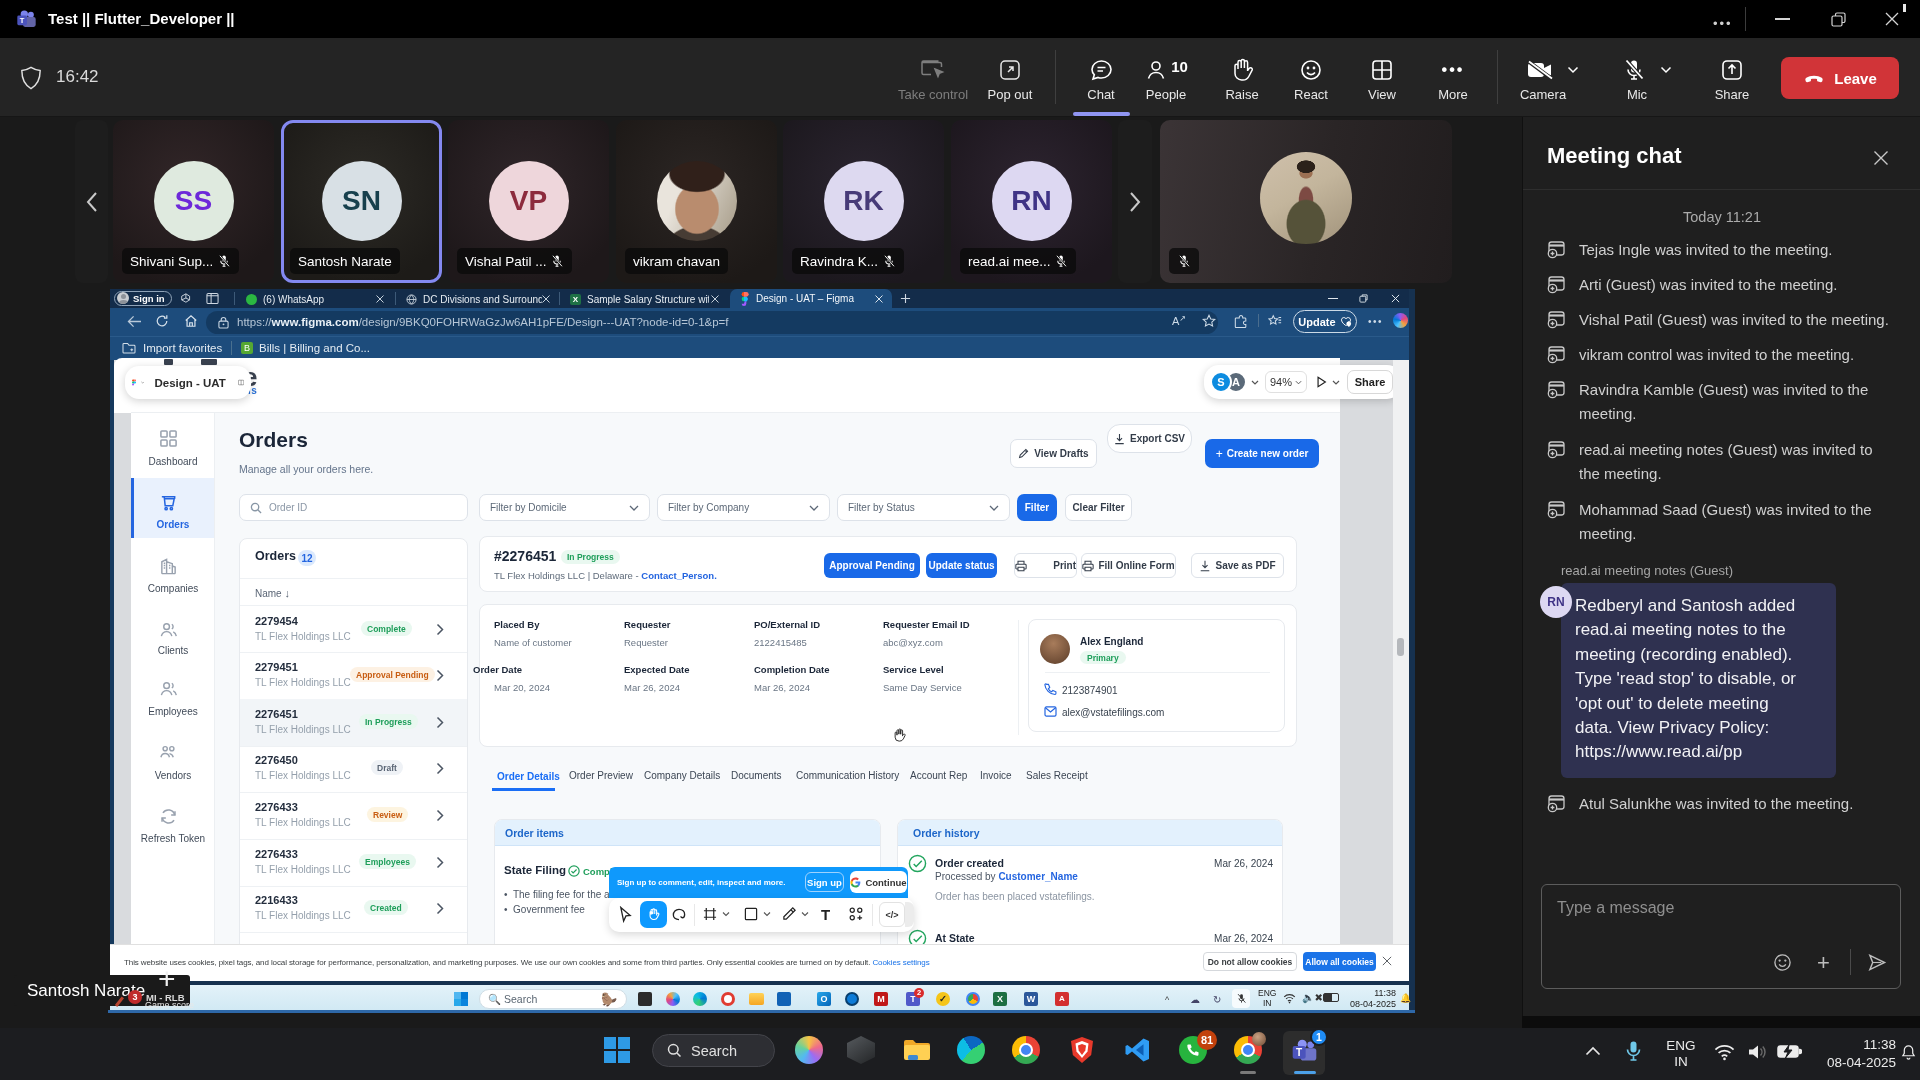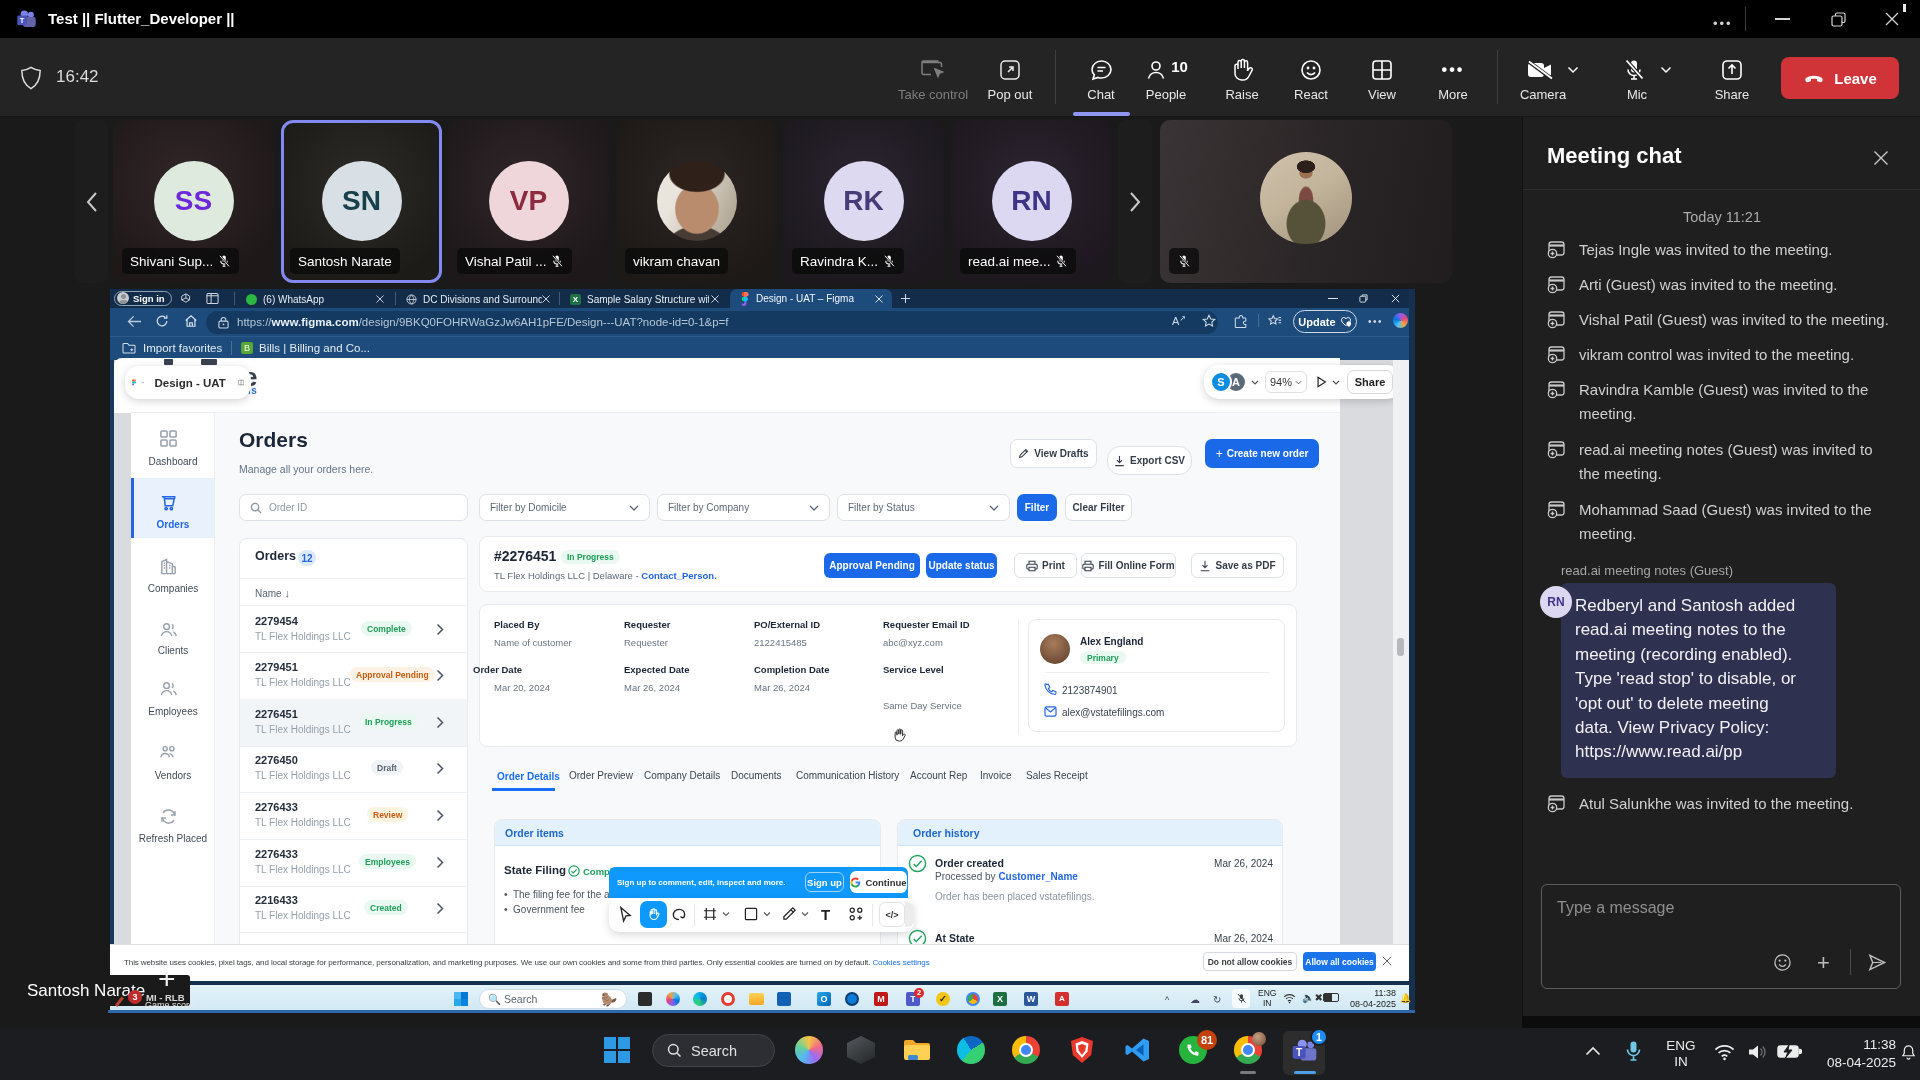--- a/index.html
+++ b/index.html
@@ -433,33 +433,33 @@
         <circle cx="6.5" cy="6" r="2.2"></circle>
         <circle cx="13.5" cy="6" r="2.2"></circle>
         <path d="M2 15c.6-2.6 2.3-4 4.5-4s3.9 1.4 4.5 4M11 11.2c1.9.2 3.4 1.5 4 3.8"></path>
         <path d="M10 16.5h.01"></path>
       </svg>
    <div class="a" style="left:0;top:412px;width:84px;text-align:center;font-size:10px;color:#414b59">Vendors</div>
    <svg class="a" style="left:28px;top:449px" width="19" height="19" viewBox="0 0 20 20" fill="none" stroke="#98a1ae" stroke-width="1.6">
         <path d="M16.5 8.5A6.8 6.8 0 0 0 4.2 6.2M3.5 11.5a6.8 6.8 0 0 0 12.3 2.3"></path>
         <path d="M16.8 4.5v4h-4M3.2 15.5v-4h4"></path>
       </svg>
-   <div class="a" style="left:0;top:475px;width:84px;text-align:center;font-size:10px;color:#414b59">Refresh Placed</div>
+   <div class="a" style="left:0;top:475px;width:84px;text-align:center;font-size:10px;color:#414b59">Refresh Token</div>
 
    <div class="a" style="left:84px;top:55px;width:1125px;height:572px;background:#f7f9fb"></div>
    <div class="a" style="left:108px;top:70px;font-size:21px;font-weight:700;color:#1b2638">Orders</div>
    <div class="a" style="left:108px;top:105px;font-size:10.5px;color:#64748b">Manage all your orders here.</div>
 
    <div class="a f" style="left:879px;top:81px;width:87px;height:29px;background:#fff;border:1px solid #dde2e9;border-radius:7px;justify-content:center;white-space:nowrap">
      <svg width="11" height="11" viewBox="0 0 14 14" fill="none" stroke="#333c49" stroke-width="1.3">
           <path d="M2 12l.8-3L10 1.8l2.2 2.2L5 11.2z M9 3l2 2"></path>
         </svg>
      <span style="font-size:10px;font-weight:600;color:#333c49;margin-left:5px">View Drafts</span>
    </div>
-   <div class="a f" style="left:976px;top:88px;width:85px;height:29px;background:#fff;border:1px solid #dde2e9;border-radius:13px;justify-content:center;white-space:nowrap">
+   <div class="a f" style="left:976px;top:66px;width:85px;height:29px;background:#fff;border:1px solid #dde2e9;border-radius:13px;justify-content:center;white-space:nowrap">
      <svg width="11" height="12" viewBox="0 0 13 14" fill="none" stroke="#333c49" stroke-width="1.3">
           <path d="M6.5 1v8M3.5 6l3 3 3-3M1.5 12.5h10"></path>
         </svg>
      <span style="font-size:10px;font-weight:600;color:#333c49;margin-left:5px">Export CSV</span>
    </div>
    <div class="a f" style="left:1074px;top:81px;width:114px;height:29px;background:#1969e8;border-radius:7px;justify-content:center;white-space:nowrap">
      <span style="font-size:12px;color:#fff;margin-right:4px">+</span>
      <span style="font-size:10px;font-weight:600;color:#fff">Create new order</span>
    </div>
 
@@ -547,21 +547,21 @@
    <svg class="a" style="left:305px;top:544px" width="8" height="13" viewBox="0 0 8 13" fill="none" stroke="#4b5563" stroke-width="1.5">
         <path d="M1.5 1.5l5 5-5 5"></path>
       </svg>
 
    <div class="a" style="left:348px;top:178px;width:818px;height:56px;background:#fff;border:1px solid #e7eaee;border-radius:8px"></div>
    <div class="a" style="left:363px;top:190px;font-size:14px;font-weight:700;color:#1b2638">#2276451</div>
    <div class="a f" style="left:430px;top:192px;height:14px;padding:0 6px;background:#e9f8f0;border-radius:8px;font-size:8.5px;font-weight:600;color:#1e9e5a;white-space:nowrap">In Progress</div>
    <div class="a" style="left:363px;top:212px;font-size:9.5px;color:#5f6b7a">TL Flex Holdings LLC | Delaware - <b style="color:#2465e0">Contact_Person.</b></div>
    <div class="a f" style="left:693px;top:195px;width:96px;height:25px;background:#1969e8;border-radius:6px;justify-content:center;font-size:10px;font-weight:600;color:#fff;white-space:nowrap">Approval Pending</div>
    <div class="a f" style="left:795px;top:195px;width:71px;height:25px;background:#1969e8;border-radius:6px;justify-content:center;font-size:10px;font-weight:600;color:#fff;white-space:nowrap">Update status</div>
-   <div class="a f" style="left:883px;top:195px;width:63px;height:25px;background:#fff;border:1px solid #dde2e9;border-radius:6px;justify-content:center">
+   <div class="a f" style="left:883px;top:195px;width:63px;height:25px;background:#fff;border:1px solid #dde2e9;border-radius:6px;justify-content:space-between">
      <svg width="12" height="12" viewBox="0 0 14 14" fill="none" stroke="#333c49" stroke-width="1.2">
           <path d="M3.5 5V1.5h7V5M3.5 10.5H2a1 1 0 0 1-1-1V6a1 1 0 0 1 1-1h10a1 1 0 0 1 1 1v3.5a1 1 0 0 1-1 1h-1.5M3.5 8.5h7v4h-7z"></path>
         </svg>
      <span style="font-size:10px;font-weight:600;color:#333c49;margin-left:4px">Print</span>
    </div>
    <div class="a f" style="left:950px;top:195px;width:95px;height:25px;background:#fff;border:1px solid #dde2e9;border-radius:6px;justify-content:center">
      <svg width="12" height="12" viewBox="0 0 14 14" fill="none" stroke="#333c49" stroke-width="1.2">
           <path d="M3.5 5V1.5h7V5M3.5 10.5H2a1 1 0 0 1-1-1V6a1 1 0 0 1 1-1h10a1 1 0 0 1 1 1v3.5a1 1 0 0 1-1 1h-1.5M3.5 8.5h7v4h-7z"></path>
         </svg>
      <span style="font-size:10px;font-weight:600;color:#333c49;margin-left:4px;white-space:nowrap">Fill Online Form</span>
@@ -582,21 +582,21 @@
    <div class="a" style="left:493px;top:279px;font-size:9.5px;color:#6a7685">Requester</div>
    <div class="a" style="left:623px;top:279px;font-size:9.5px;color:#6a7685">2122415485</div>
    <div class="a" style="left:752px;top:279px;font-size:9.5px;color:#6a7685">abc@xyz.com</div>
    <div class="a" style="left:342px;top:306px;font-size:9.5px;font-weight:700;color:#1b2638">Order Date</div>
    <div class="a" style="left:493px;top:306px;font-size:9.5px;font-weight:700;color:#1b2638">Expected Date</div>
    <div class="a" style="left:623px;top:306px;font-size:9.5px;font-weight:700;color:#1b2638">Completion Date</div>
    <div class="a" style="left:752px;top:306px;font-size:9.5px;font-weight:700;color:#1b2638">Service Level</div>
    <div class="a" style="left:363px;top:324px;font-size:9.5px;color:#6a7685">Mar 20, 2024</div>
    <div class="a" style="left:493px;top:324px;font-size:9.5px;color:#6a7685">Mar 26, 2024</div>
    <div class="a" style="left:623px;top:324px;font-size:9.5px;color:#6a7685">Mar 26, 2024</div>
-   <div class="a" style="left:752px;top:342px;font-size:9.5px;color:#6a7685">Same Day Service</div>
+   <div class="a" style="left:752px;top:324px;font-size:9.5px;color:#6a7685">Same Day Service</div>
    <div class="a" style="left:887px;top:262px;width:1px;height:115px;background:#edf0f3"></div>
 
    <div class="a" style="left:897px;top:261px;width:257px;height:113px;background:#fff;border:1px solid #e7eaee;border-radius:8px"></div>
    <div class="a" style="left:909px;top:276px;width:30px;height:30px;border-radius:50%;background:radial-gradient(circle at 45% 32%,#a87c5b,#6e4c35 75%)"></div>
    <div class="a" style="left:949px;top:278px;font-size:10px;font-weight:700;color:#1b2638">Alex England</div>
    <div class="a f" style="left:949px;top:293px;height:13px;padding:0 7px;background:#e9f8f0;border-radius:7px;font-size:8.5px;font-weight:600;color:#1e9e5a">Primary</div>
    <div class="a" style="left:914px;top:314px;width:225px;height:1px;background:#edf0f3"></div>
    <svg class="a" style="left:913px;top:325px" width="13" height="13" viewBox="0 0 14 14" fill="none" stroke="#2465e0" stroke-width="1.3">
         <path d="M3 1.5h2L6.5 5 5 6.5c.7 1.6 1.9 2.8 3.5 3.5L10 8.5l3.5 1.5v2a1 1 0 0 1-1 1C6.5 12.6 1.4 7.5 1 1.9a1 1 0 0 1 1-1z" transform="scale(.95)"></path>
       </svg>

